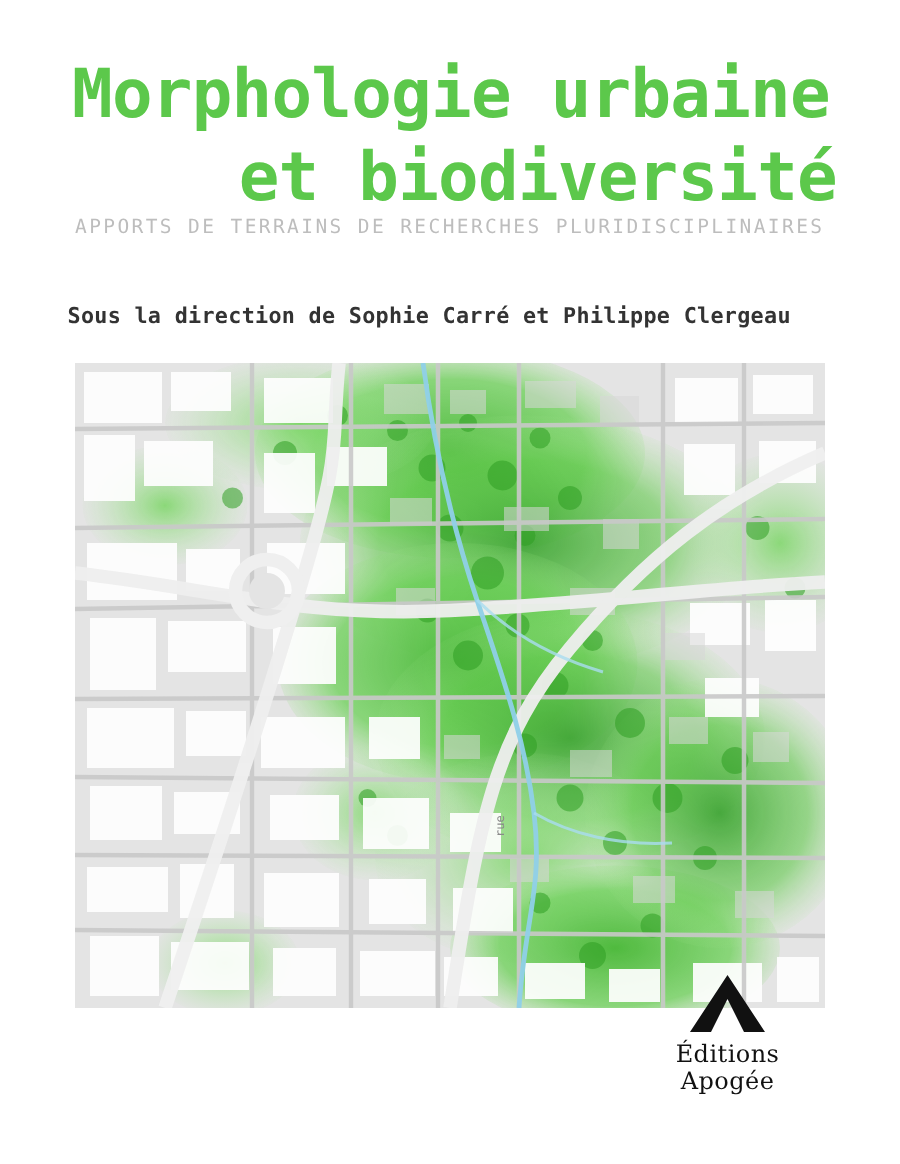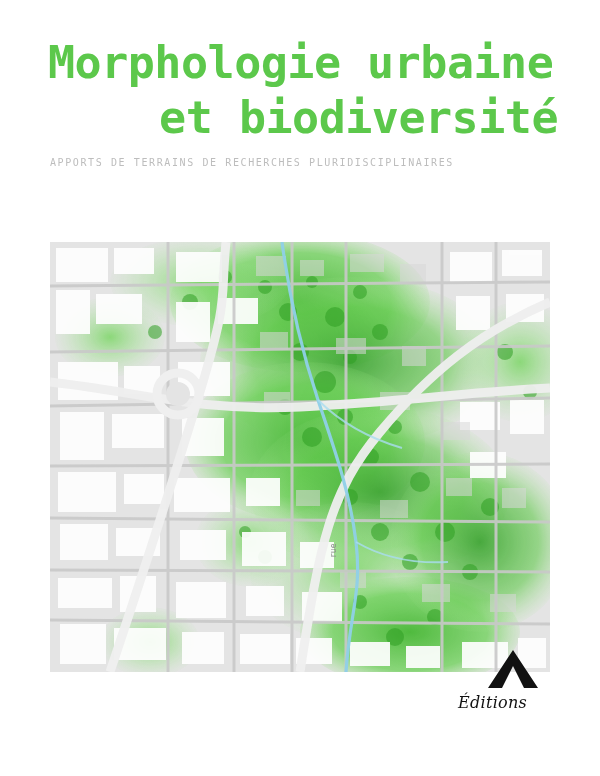--- a/index.html
+++ b/index.html
@@ -40,24 +40,24 @@
     white-space: nowrap;
   }
   .title-line.second {
     margin-top: 2px;
     text-align: right;
   }
 
   .subtitle {
     position: absolute;
     left: 50px;
-    top: 157px;
+    top: 144px;
     width: 520px;
     font-family: "DejaVu Sans Mono", monospace;
-    font-size: 10px;
+    font-size: 13px;
     letter-spacing: 1.6px;
     color: #bdbdbd;
     white-space: nowrap;
   }
 
   .authors {
     position: absolute;
     left: 45px;
     top: 203px;
     width: 530px;
@@ -91,25 +91,24 @@
     font-family: "DejaVu Sans Mono", monospace;
     font-weight: bold;
     font-size: 10.5px;
     line-height: 1.45;
     letter-spacing: 0.6px;
     color: #111111;
   }
 
   .publisher {
     position: absolute;
-    right: 32px;
+    right: 60px;
     top: 648px;
     width: 110px;
-    text-align: left;
-    font-style: italic;
+    text-align: center;
   }
   .publisher .mark {
     display: block;
     margin: 0 auto;
     width: 54px;
     height: 42px;
   }
   .publisher .pub-name {
     font-family: "DejaVu Serif", serif;
     font-size: 16px;
@@ -127,20 +126,21 @@
 
 <div class="cover">
 
   <div class="title-block">
     <div class="title-line">Morphologie urbaine</div>
     <div class="title-line second">et biodiversité</div>
   </div>
 
   <div class="subtitle">APPORTS DE TERRAINS DE RECHERCHES PLURIDISCIPLINAIRES</div>
 
+  <div class="authors">Sous la direction de Sophie Carré et Philippe Clergeau</div>
 
   <div class="map">
     <svg width="500" height="430" viewBox="0 0 500 430" xmlns="http://www.w3.org/2000/svg">
       <defs>
         <radialGradient id="veg1" cx="50%" cy="50%" r="50%">
           <stop offset="0%" stop-color="#3fb52c" stop-opacity="0.95"></stop>
           <stop offset="70%" stop-color="#63cf4d" stop-opacity="0.75"></stop>
           <stop offset="100%" stop-color="#8ade74" stop-opacity="0.15"></stop>
         </radialGradient>
         <radialGradient id="veg2" cx="50%" cy="50%" r="50%">
@@ -319,16 +319,17 @@
     </svg>
   </div>
 
 
   <div class="publisher">
     <svg class="mark" viewBox="0 0 54 42" xmlns="http://www.w3.org/2000/svg">
       <polygon points="27,2 52,40 38,40 27,18 16,40 2,40" fill="#111111"></polygon>
     </svg>
     <div class="pub-name">
       <span>Éditions</span>
+      <span class="l2">Apogée</span>
     </div>
   </div>
 
 </div>
 
 </body></html>

